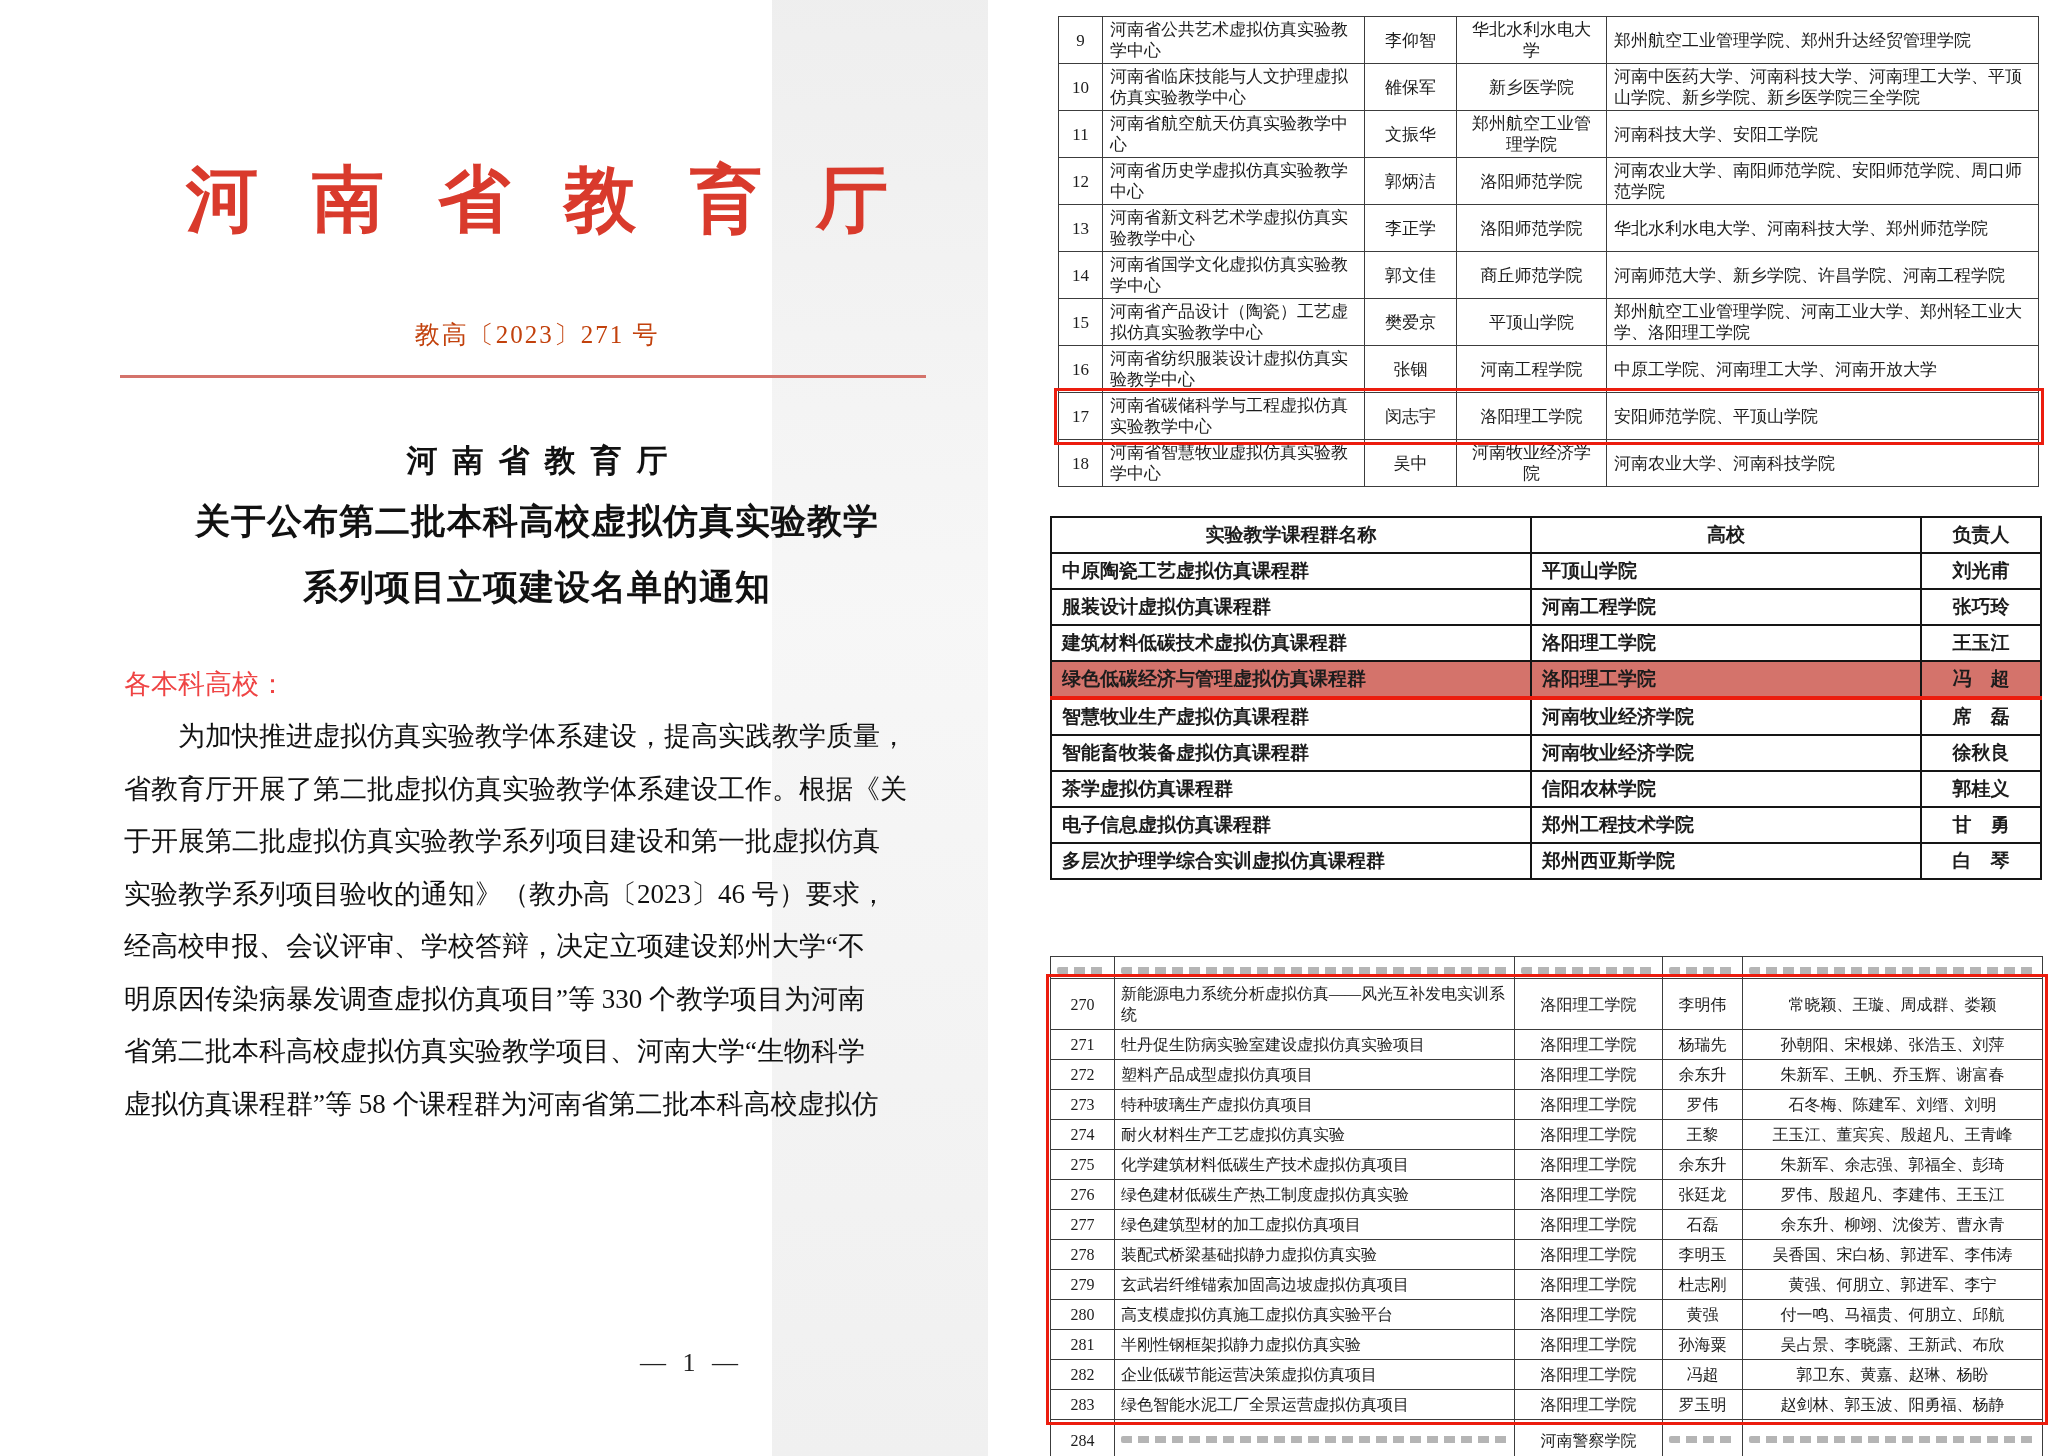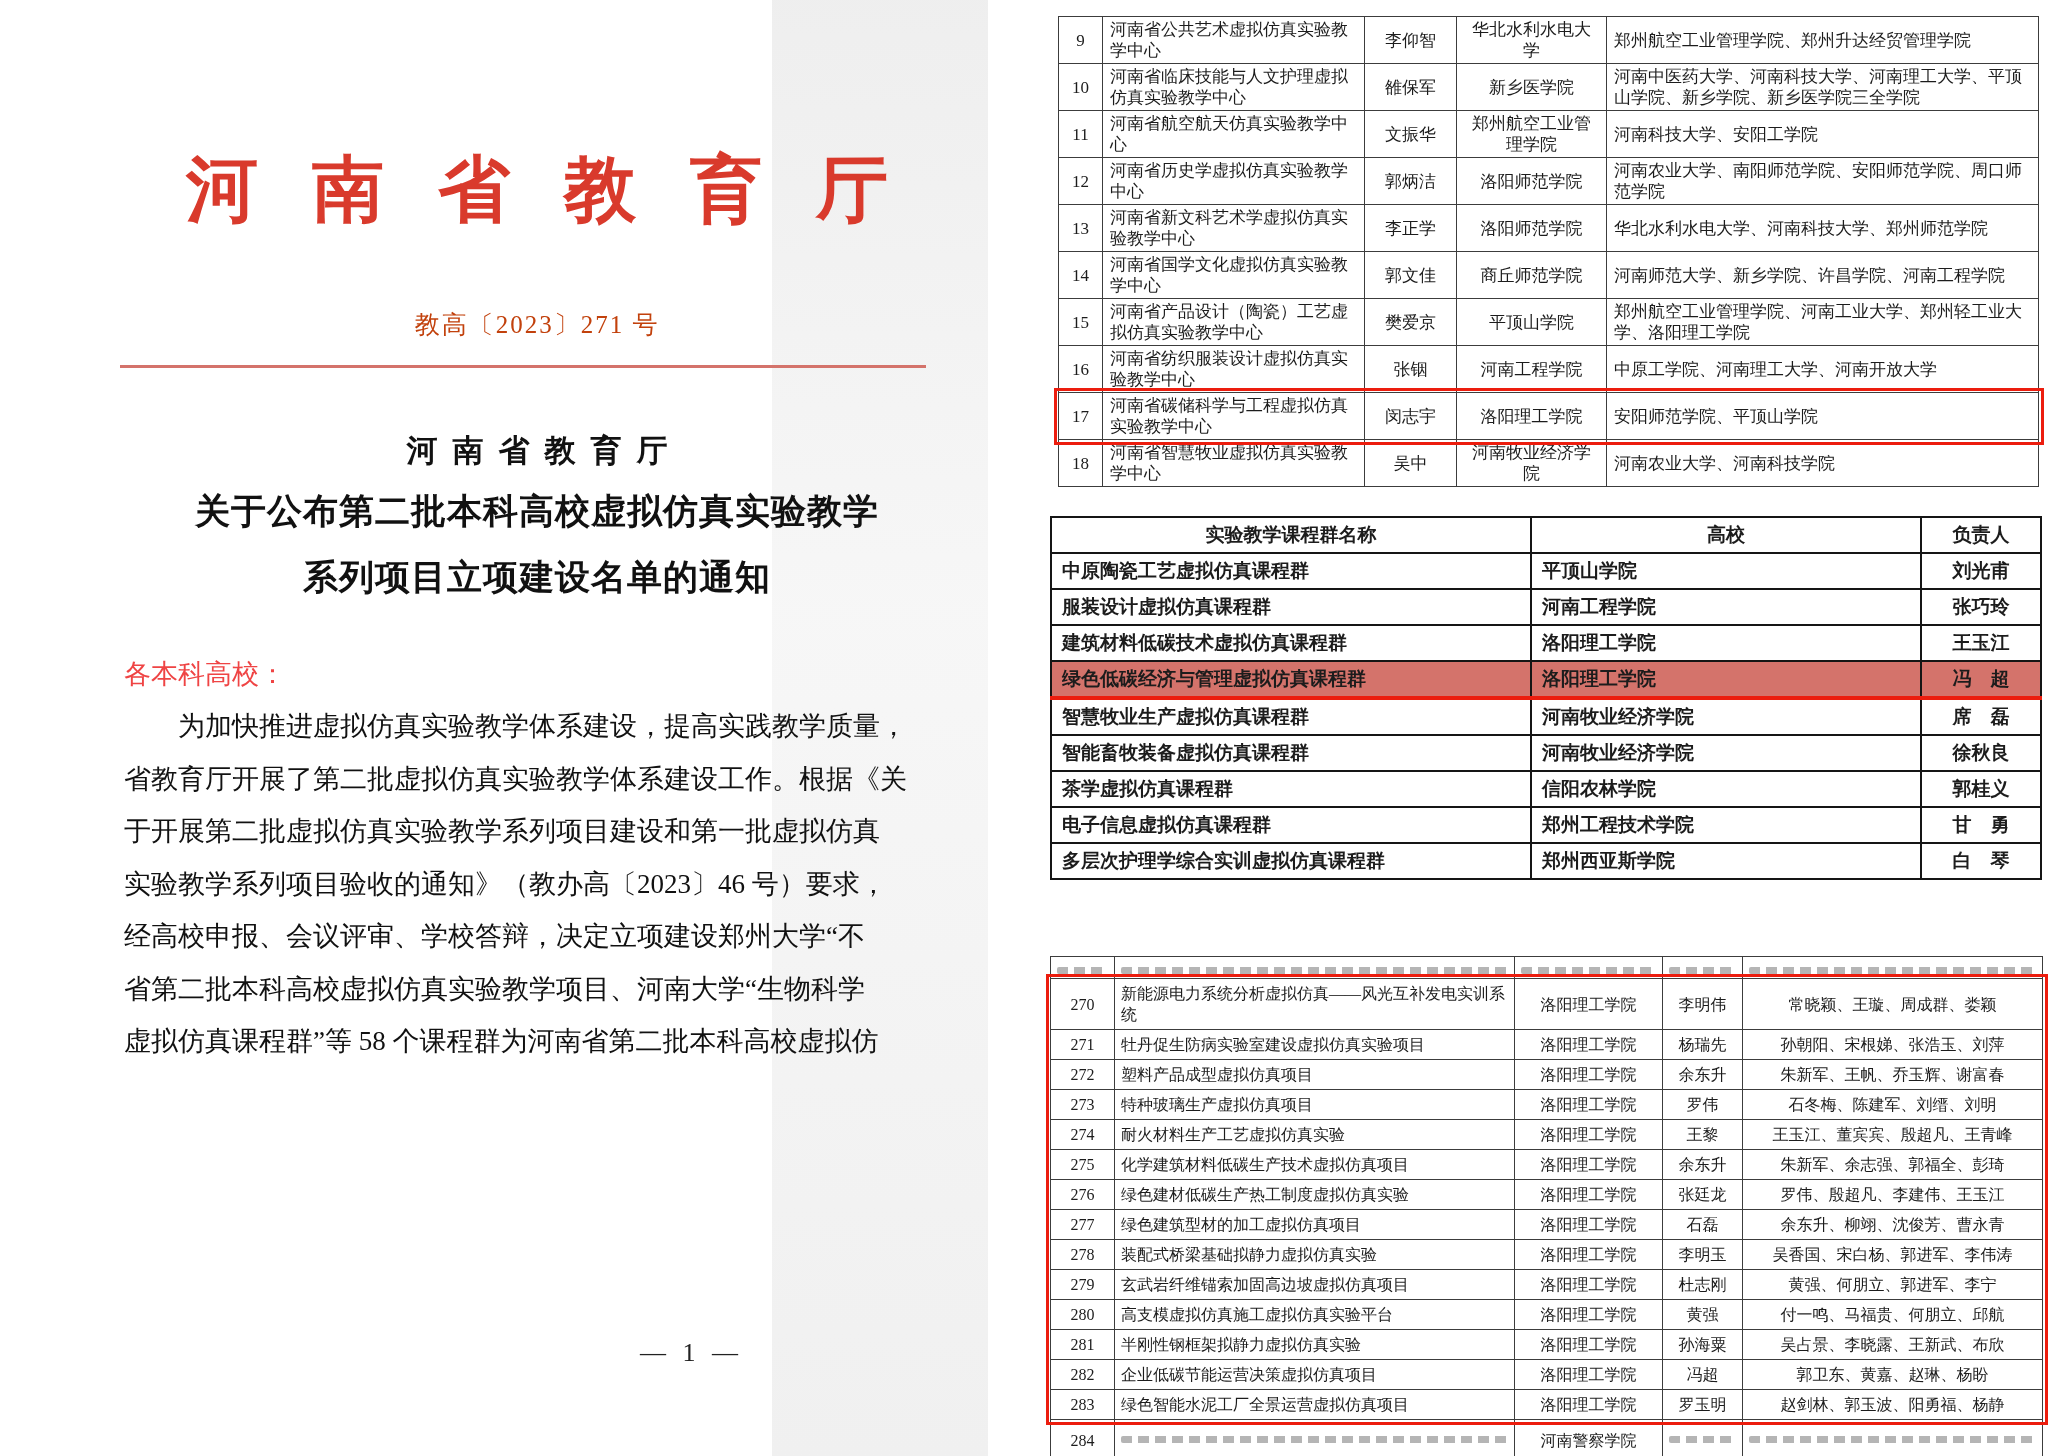--- a/index.html
+++ b/index.html
@@ -11,21 +11,21 @@
   .page{
     position:relative;width:2048px;height:1456px;background:#ffffff;overflow:hidden;
     font-family:"Liberation Serif","DejaVu Serif",serif;color:#1c1c1c;
   }
   
   .seam{
     position:absolute;left:772px;top:0;width:216px;height:1456px;z-index:0;
     background:linear-gradient(to bottom,#e9e9e9,#f4f4f4 42%,#ebebeb);opacity:.75;
   }
   
-  .document{position:absolute;left:22px;top:0;width:1030px;height:1305px;z-index:1;}
+  .document{position:absolute;left:22px;top:10px;width:1030px;height:1305px;z-index:1;}
   .agency{
     margin:0;padding-top:142px;text-align:center;font-weight:700;
     font-size:72px;line-height:96px;color:var(--red-head);
     letter-spacing:54px;text-indent:54px;white-space:nowrap;
   }
   .docnum{margin-top:70px;text-align:center;font-size:25px;letter-spacing:2px;color:#c2410c;}
   .redline{margin:24px 0 0 98px;width:806px;height:3px;background:var(--red-line);}
   .t1{margin-top:62px;text-align:center;font-size:31px;font-weight:600;letter-spacing:15px;text-indent:15px;color:#111;}
   .t2{margin-top:14px;text-align:center;font-size:35px;font-weight:600;line-height:52px;letter-spacing:1px;color:#111;}
   .t2 + .t2{margin-top:14px;}
@@ -68,20 +68,21 @@
     <div class="t1">河南省教育厅</div>
     <div class="t2">关于公布第二批本科高校虚拟仿真实验教学</div>
     <div class="t2">系列项目立项建设名单的通知</div>
     <div class="salutation">各本科高校：</div>
     <div class="bodytext" id="body-lines">
         <div class="bline indent">为加快推进虚拟仿真实验教学体系建设，提高实践教学质量，</div>
         <div class="bline">省教育厅开展了第二批虚拟仿真实验教学体系建设工作。根据《关</div>
         <div class="bline">于开展第二批虚拟仿真实验教学系列项目建设和第一批虚拟仿真</div>
         <div class="bline">实验教学系列项目验收的通知》（教办高〔2023〕46 号）要求，</div>
         <div class="bline">经高校申报、会议评审、学校答辩，决定立项建设郑州大学“不</div>
+        <div class="bline">明原因传染病暴发调查虚拟仿真项目”等 330 个教学项目为河南</div>
         <div class="bline">省第二批本科高校虚拟仿真实验教学项目、河南大学“生物科学</div>
         <div class="bline">虚拟仿真课程群”等 58 个课程群为河南省第二批本科高校虚拟仿</div>
       </div>
     <div class="pageno">— 1 —</div>
   </section>
 
   <table class="tbl tbl1">
     <colgroup>
         <col style="width:44px">
         <col style="width:262px">

